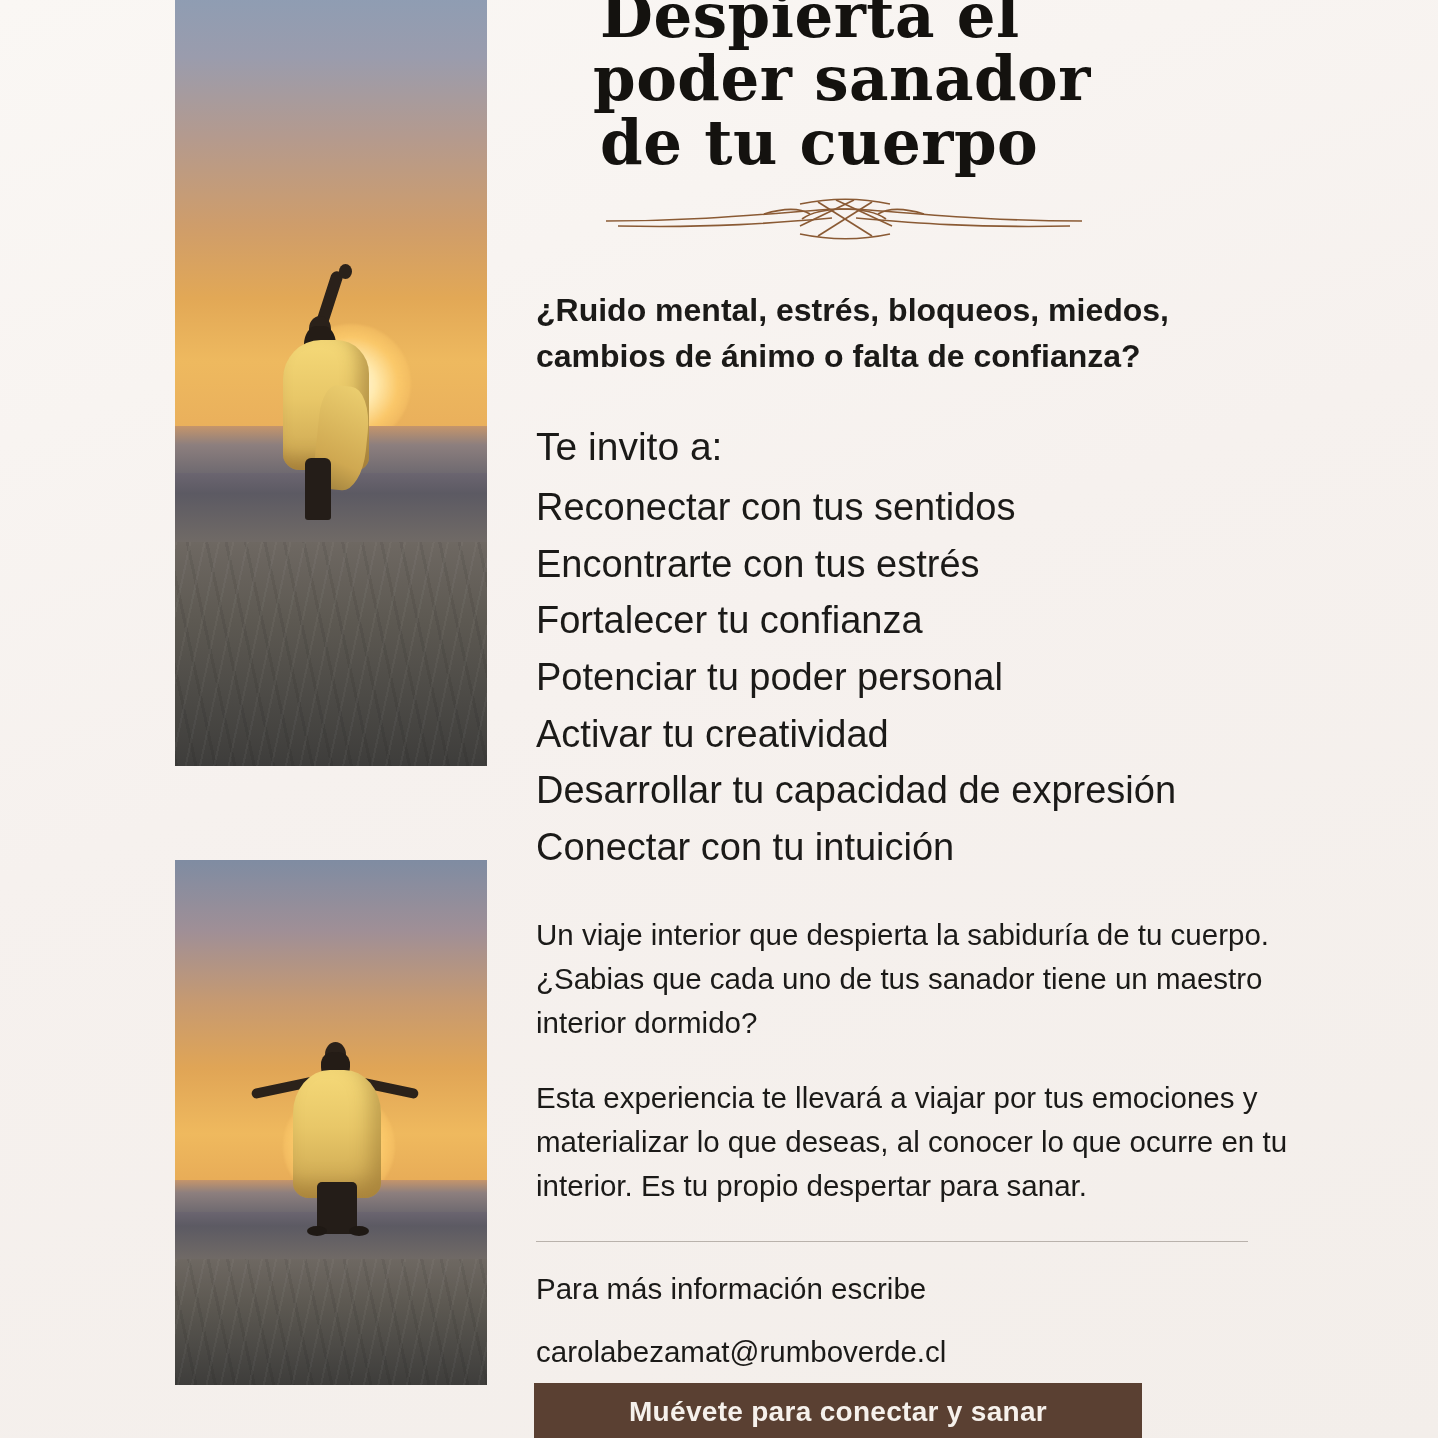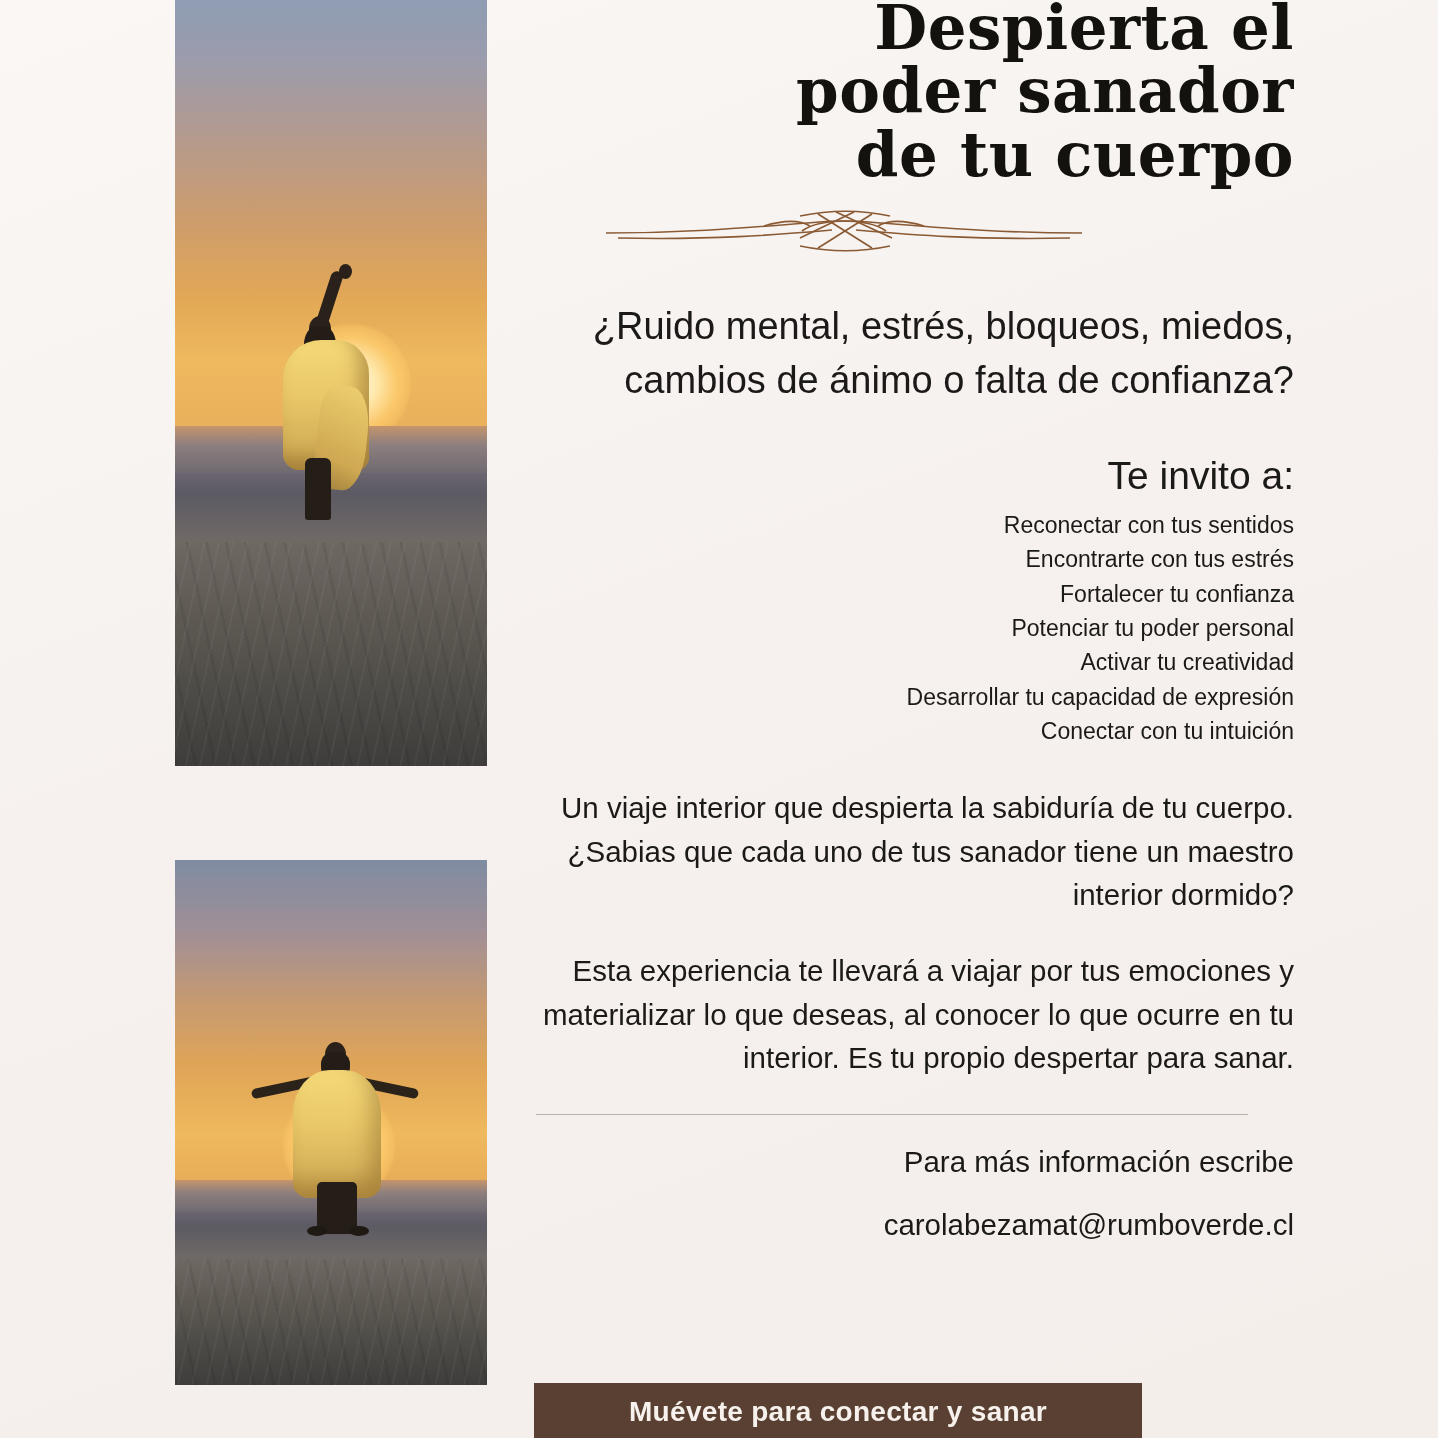--- a/index.html
+++ b/index.html
@@ -210,23 +210,22 @@
     width: 20px; height: 10px; border-radius: 50%;
     background: #1f1914;
   }
   .fig2 .foot-l { left: 60px; }
   .fig2 .foot-r { left: 102px; }
 
   
   .content {
     position: absolute;
     left: 534px;
-    top: 12px;
+    top: 0;
     width: 760px;
-    text-align: right;
   }
 
   .headline {
     font-family: "DejaVu Serif", "Liberation Serif", serif;
     color: #14120f;
     font-size: 61px;
     line-height: 1.04;
     font-weight: 700;
     letter-spacing: 0.5px;
     margin: 0;
@@ -237,38 +236,39 @@
   .headline .l3 { display: block; margin-left: 66px; }
 
   .ornament {
     width: 480px;
     margin: 22px 0 0 70px;
     display: block;
   }
 
   .lede {
     margin: 46px 0 0 2px;
-    font-size: 38px;
+    font-size: 32px;
     line-height: 1.42;
     color: #1b1a18;
+    font-weight: bold;
   }
 
   .invite-label {
     margin: 46px 0 0 2px;
     font-size: 39px;
     color: #1b1a18;
   }
 
   .bullet-list {
     list-style: none;
     margin: 10px 0 0 2px;
     padding: 0;
   }
   .bullet-list li {
-    font-size: 23px;
+    font-size: 38px;
     line-height: 1.49;
     color: #1b1a18;
   }
 
   .para {
     margin: 38px 0 0 2px;
     font-size: 29.5px;
     line-height: 1.48;
     color: #1b1a18;
   }

